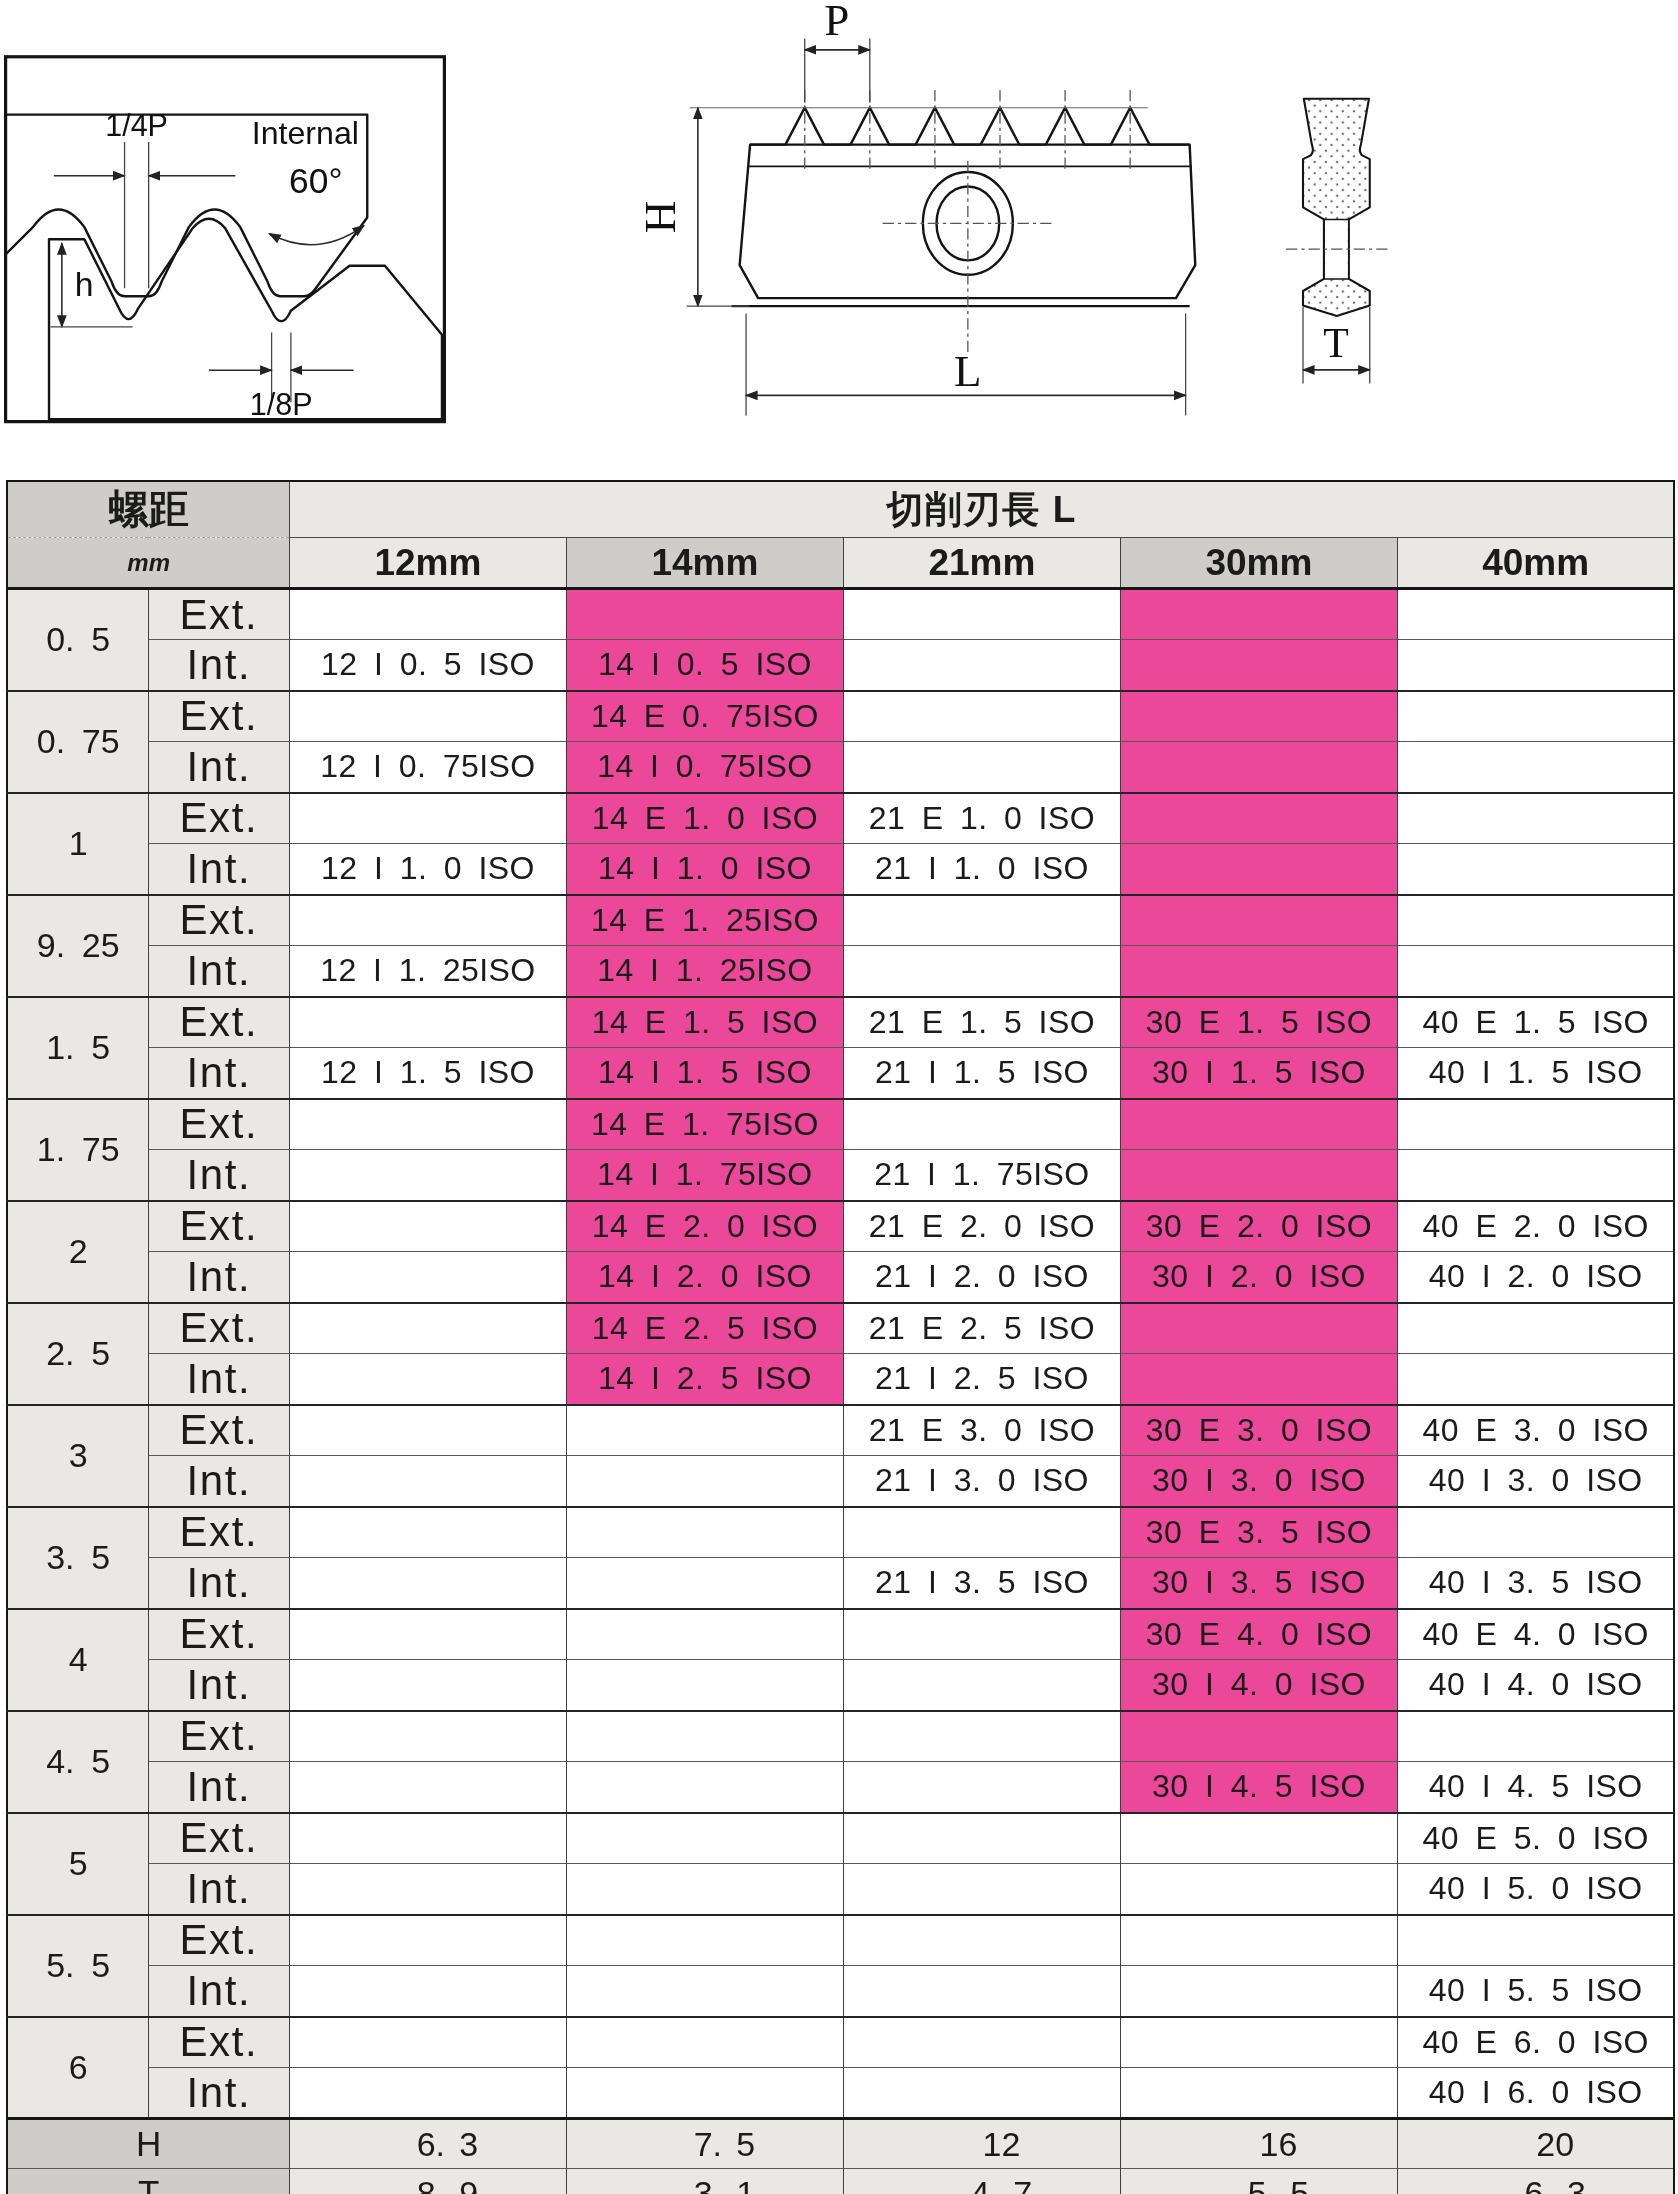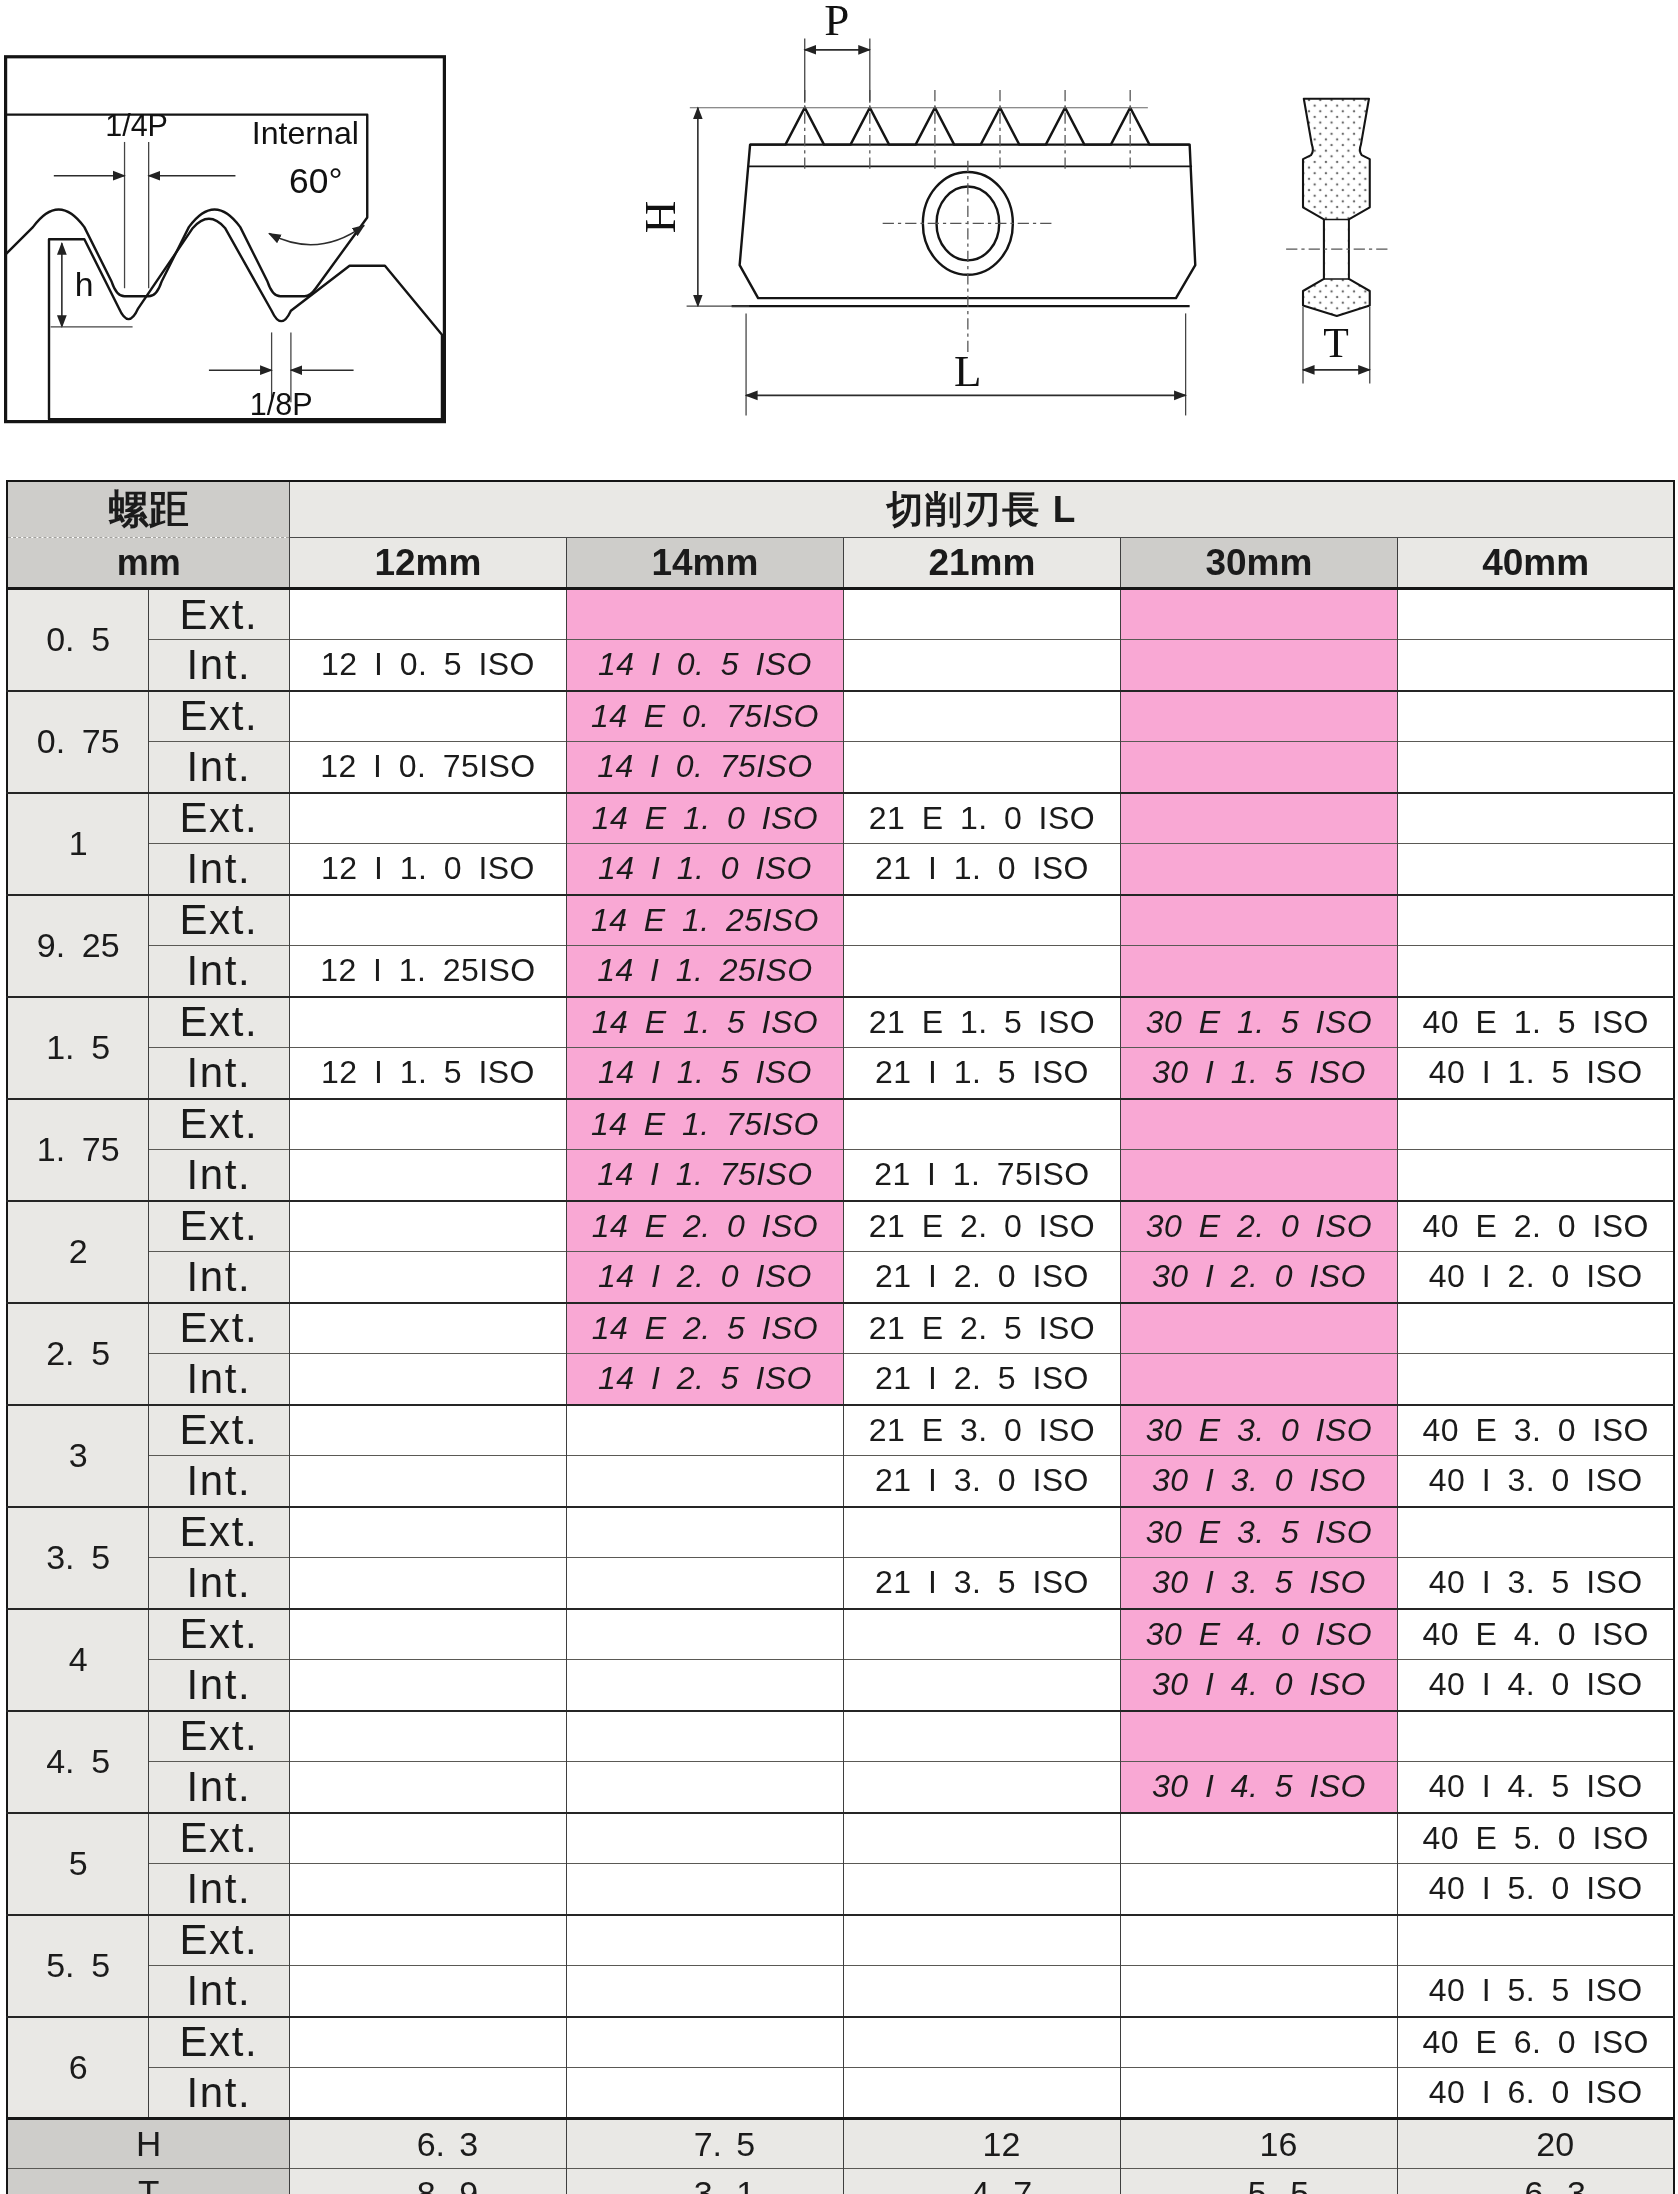--- a/index.html
+++ b/index.html
@@ -32,31 +32,31 @@
   .spec thead tr.hr2 { height:51px; }
   .spec tbody tr { height:51px; }
   .spec tfoot tr { height:50px; }
   .spec thead { border-bottom:3.2px solid #161616; }
   .spec tfoot { border-top:3.2px solid #161616; }
 
   .hdr-dark  { background:#cecdca; }
   .hdr-light { background:#e9e8e5; }
   th.corner  { border-bottom:0.8px dashed #a2a19d; font-size:40px; }
   th.banner  { border-bottom:1.6px solid #4a4a4a; font-size:37px; letter-spacing:1.6px; }
-  th.mmcell  { font-size:36px; }
+  th.mmcell  { font-size:24px;font-style:italic; }
   th.hdr-size{ font-size:37px;margin-top:48px; }
 
   .spec tbody tr.row-ext td { border-top:2.4px solid #252525; }
   .spec tbody tr:first-child td { border-top:none; }
   .spec tbody tr.row-int td { border-top:1.6px solid #5a5955; }
 
   td.cell-pitch    { background:#e9e8e5; font-size:34px; word-spacing:7.2px; }
   td.cell-rowlabel { background:#e9e8e5; font-size:42px; letter-spacing:1.6px; }
   td.cell-data     { font-size:32px; letter-spacing:0.4px; word-spacing:7.2px; }
-  td.shaded        { background:#f9a8d4;font-style:italic; }
+  td.shaded        { background:#ec4899; }
   td.cell-foot-label { background:#cecdca; font-size:35px; }
   td.cell-foot-val   { background:#e9e8e5; font-size:34px; word-spacing:4.8px;padding-left:39px; }
   .spec tfoot tr + tr td { border-top:1.6px solid #5a5955; }
 </style>
 </head>
 <body>
 
 <div class="page">
 
   <div class="diagrams">

